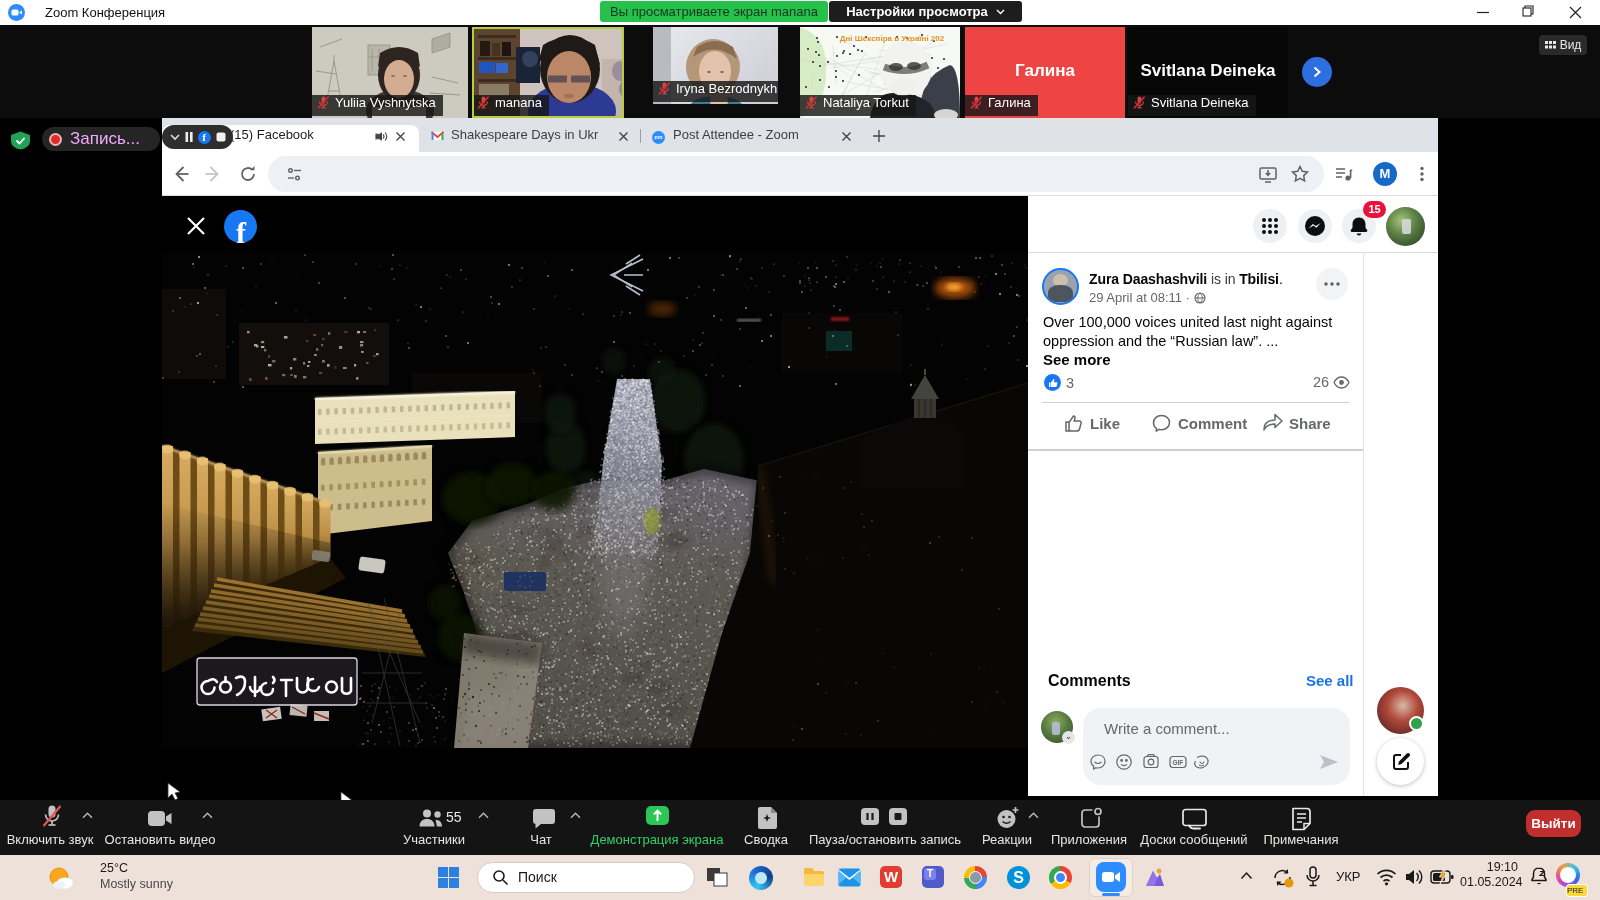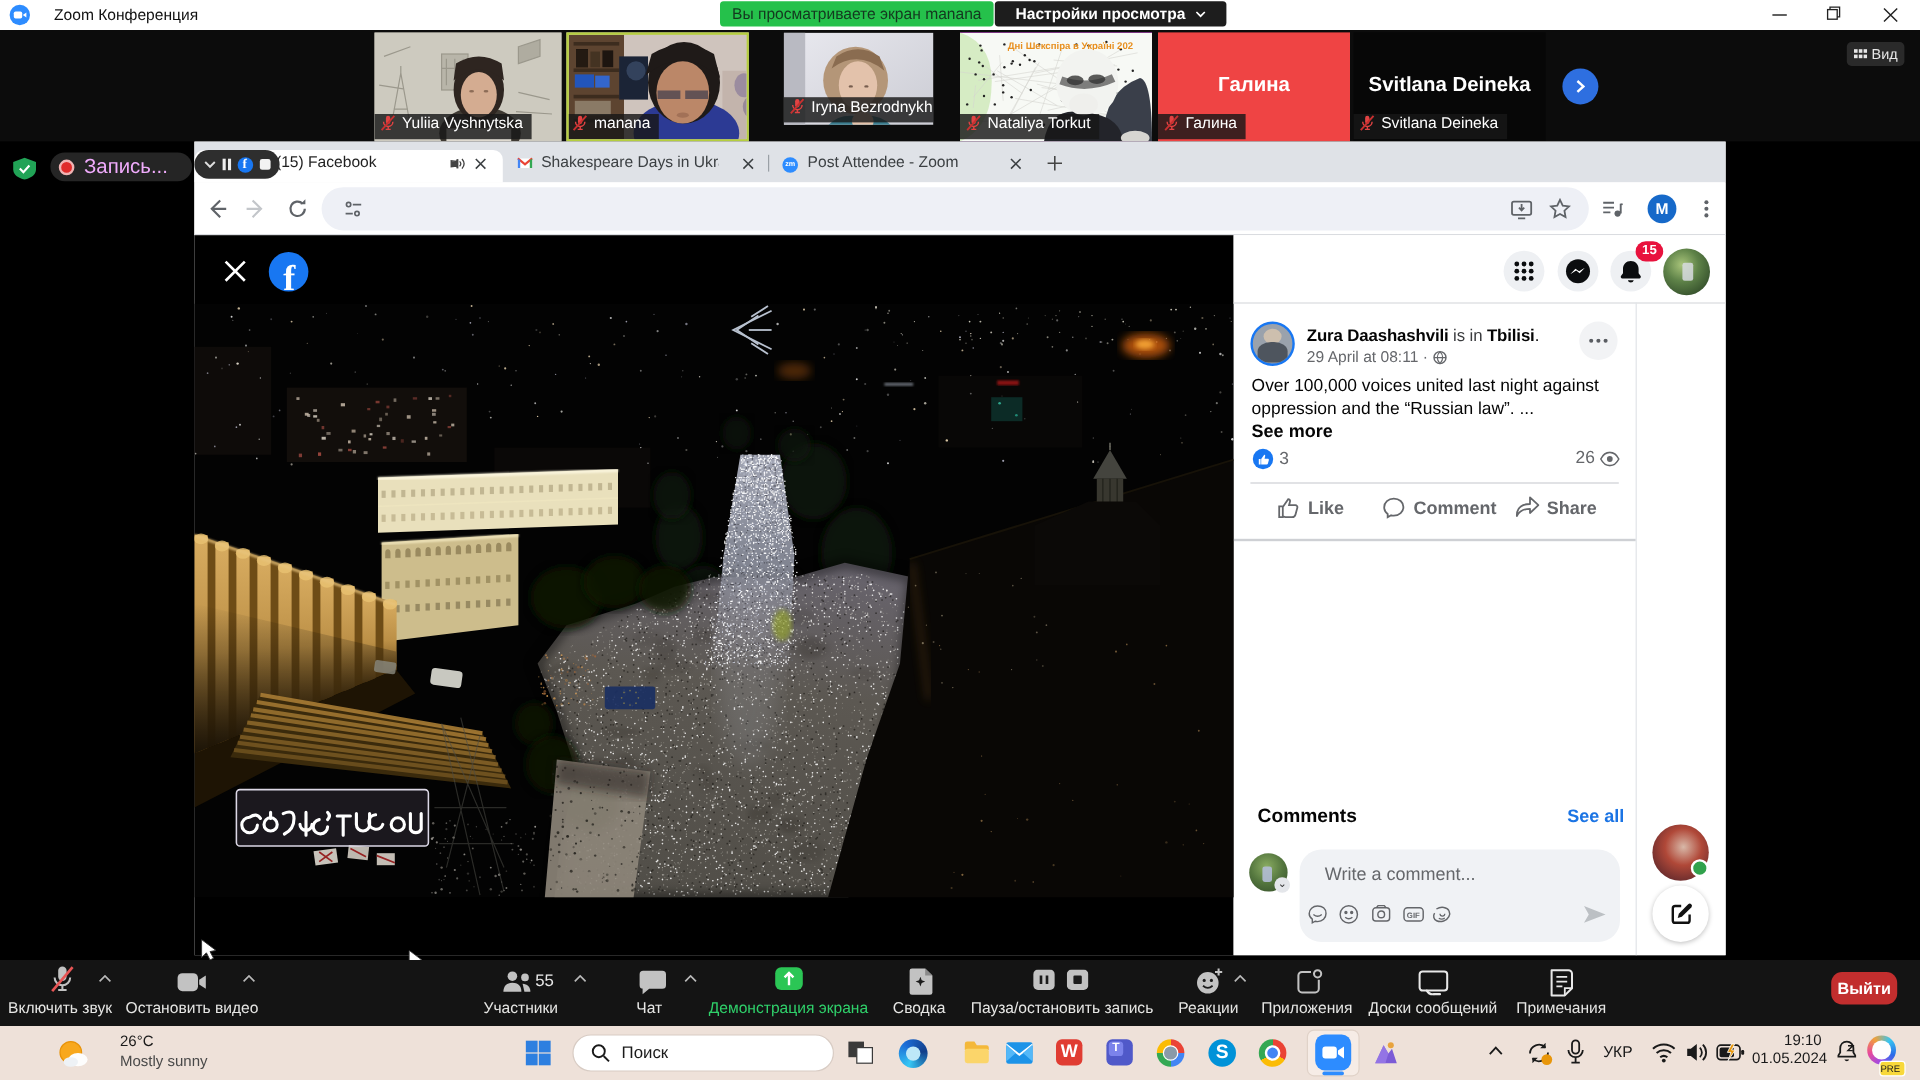--- a/index.html
+++ b/index.html
@@ -1541,21 +1541,21 @@
 </div>
 <div class="a" style="left:1526px;top:810px;width:55px;height:27px;background:#c22e2e;border-radius:9px;color:#fff;font-size:13.5px;font-weight:bold;display:flex;align-items:center;justify-content:center">Выйти</div>
 
 <div class="a" style="left:0;top:855px;width:1600px;height:45px;background:#eee1d9"></div>
 <svg class="a" style="left:46px;top:864px" width="30" height="28" viewBox="0 0 30 28">
  <circle cx="13" cy="13" r="9" fill="#f8a81e"></circle>
     <circle cx="13" cy="13" r="9" fill="none" stroke="#e8930a" stroke-width="1"></circle>
  <ellipse cx="19" cy="19" rx="8" ry="5.5" fill="#fdfdfd"></ellipse>
     <ellipse cx="13" cy="21" rx="6" ry="4" fill="#eef2f6"></ellipse>
 </svg>
-<div class="a" style="left:100px;top:861px;font-size:12.5px;color:#1a1a1a">26°C</div>
+<div class="a" style="left:100px;top:861px;font-size:12.5px;color:#1a1a1a">25°C</div>
 <div class="a" style="left:100px;top:877px;font-size:12.5px;color:#494949">Mostly sunny</div>
 <svg class="a" style="left:438px;top:867px" width="21" height="21" viewBox="0 0 21 21" fill="#2d7fe0">
     <rect x="0" y="0" width="10" height="10"></rect>
     <rect x="11" y="0" width="10" height="10"></rect>
     <rect x="0" y="11" width="10" height="10"></rect>
     <rect x="11" y="11" width="10" height="10"></rect>
   </svg>
 <div class="a" style="left:477px;top:862px;width:218px;height:31px;background:#fff;border:1px solid #d8ccc4;border-radius:16px"></div>
 <svg class="a" style="left:492px;top:869px" width="17" height="17" viewBox="0 0 17 17">
     <circle cx="7" cy="7" r="5" stroke="#1a1a1a" stroke-width="1.6" fill="none"></circle>

